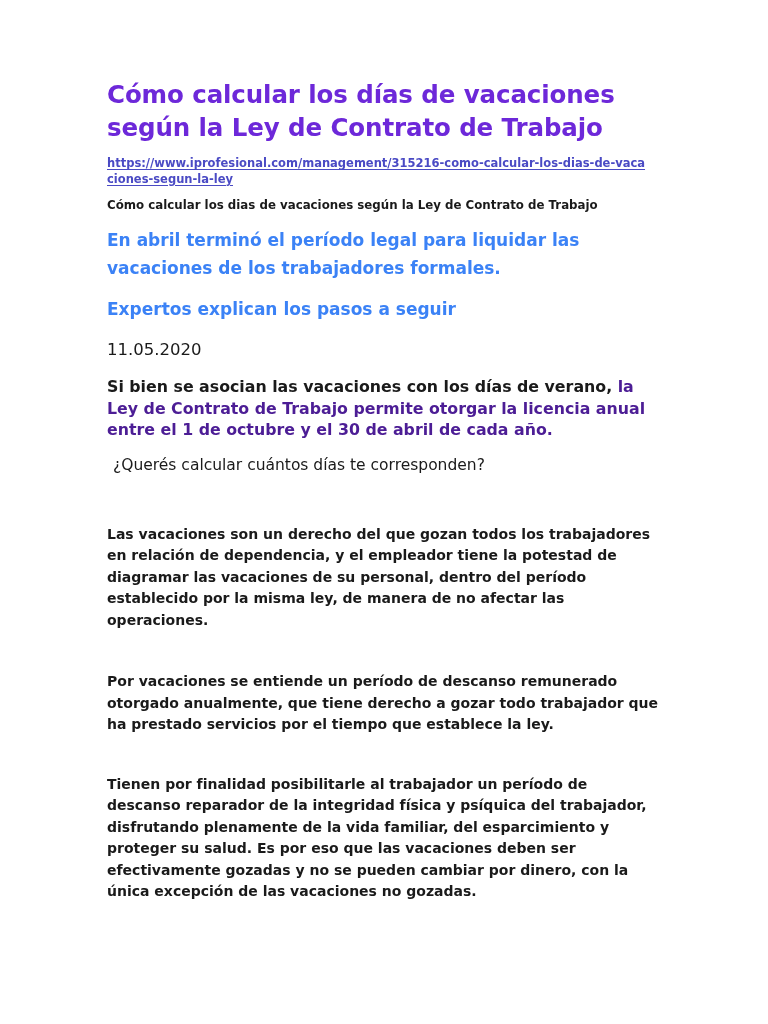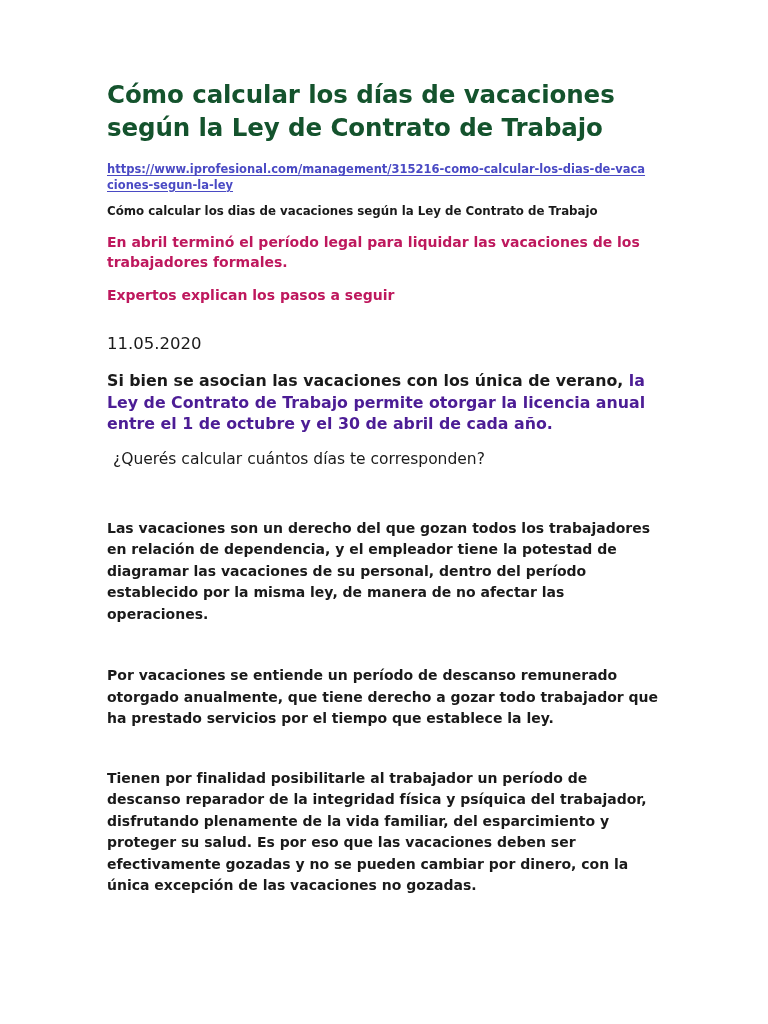--- a/index.html
+++ b/index.html
@@ -29,22 +29,22 @@
     top: 78px;
     width: 554px;
   }
 
   
   .doc-title {
     font-size: 24.5px;
     font-weight: 700;
     line-height: 33px;
     letter-spacing: -0.1px;
-    color: #14532d;
-    margin: 0 0 18px 0;
+    color: #6d28d9;
+    margin: 0 0 12px 0;
   }
   .doc-title .tline { display: block; }
 
   
   .doc-link {
     display: block;
     font-size: 11.5px;
     font-weight: 600;
     line-height: 15.5px;
     color: #4a4ac4;
@@ -58,28 +58,28 @@
   .doc-caption {
     font-size: 11.8px;
     font-weight: 700;
     line-height: 16px;
     color: #1a1a1a;
     margin: 0 0 13px 0;
   }
 
   
   .lead {
-    font-size: 14px;
+    font-size: 17px;
     font-weight: 700;
-    line-height: 20px;
-    color: #be185d;
+    line-height: 28px;
+    color: #3b82f6;
     margin: 0 0 13px 0;
   }
   .lead.second {
-    margin-bottom: 28px;
+    margin-bottom: 16px;
   }
 
   
   .doc-date {
     font-size: 16.5px;
     font-weight: 400;
     line-height: 22px;
     color: #1a1a1a;
     margin: 0 0 15px 0;
   }
@@ -133,21 +133,21 @@
     <a class="doc-link" href="#">https://www.iprofesional.com/management/315216-como-calcular-los-dias-de-vacaciones-segun-la-ley</a>
 
     <p class="doc-caption">Cómo calcular los dias de vacaciones según la Ley de Contrato de Trabajo</p>
 
     <p class="lead">En abril terminó el período legal para liquidar las vacaciones de los trabajadores formales.</p>
 
     <p class="lead second">Expertos explican los pasos a seguir</p>
 
     <p class="doc-date">11.05.2020</p>
 
-    <p class="highlight-para"><span>Si bien se asocian las vacaciones con los única de verano, </span><span class="red">la Ley de Contrato de Trabajo permite otorgar la licencia anual entre el 1 de octubre y el 30 de abril de cada año.</span></p>
+    <p class="highlight-para"><span>Si bien se asocian las vacaciones con los días de verano, </span><span class="red">la Ley de Contrato de Trabajo permite otorgar la licencia anual entre el 1 de octubre y el 30 de abril de cada año.</span></p>
 
     <p class="question">¿Querés calcular cuántos días te corresponden?</p>
 
     <div class="spacer-lg"></div>
 
     <p class="body-para">Las vacaciones son un derecho del que gozan todos los trabajadores en relación de dependencia, y el empleador tiene la potestad de diagramar las vacaciones de su personal, dentro del período establecido por la misma ley, de manera de no afectar las operaciones.</p>
 
     <div class="spacer-md"></div>
 
     <p class="body-para">Por vacaciones se entiende un período de descanso remunerado otorgado anualmente, que tiene derecho a gozar todo trabajador que ha prestado servicios por el tiempo que establece la ley.</p>

